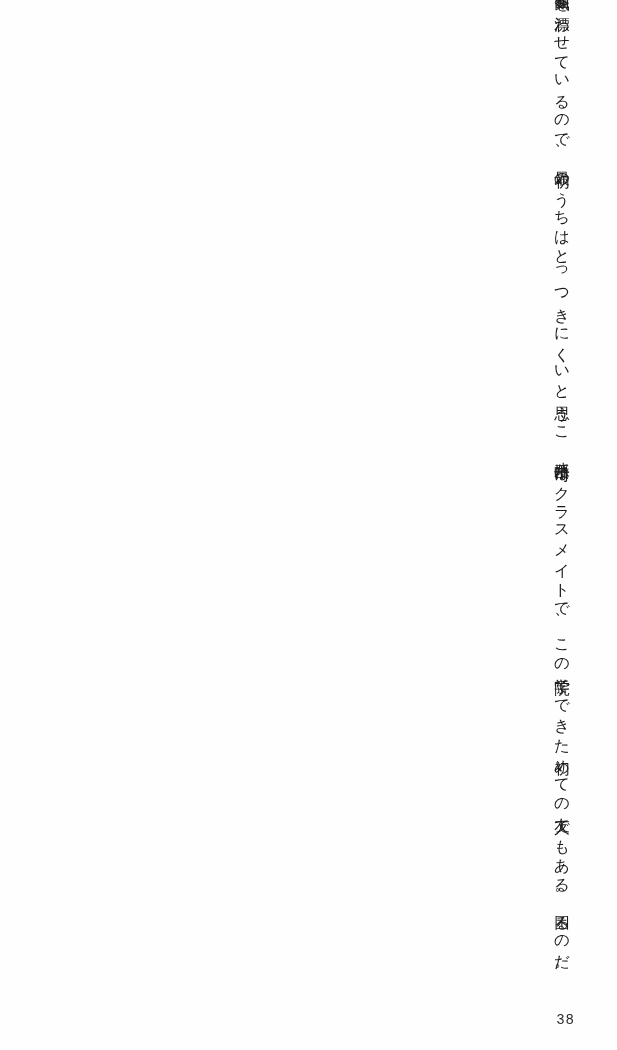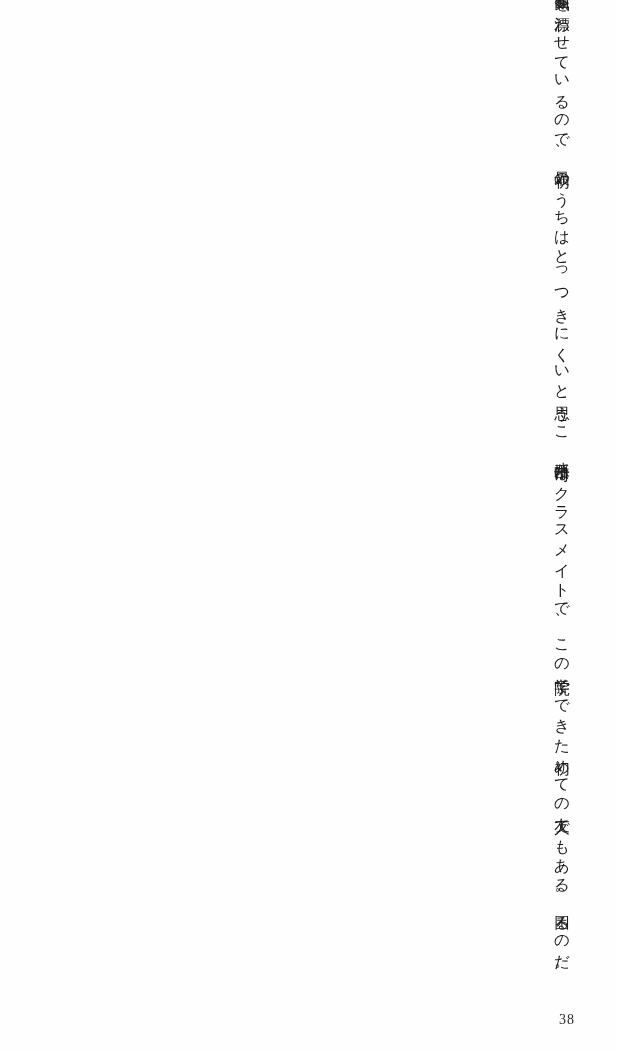--- a/index.html
+++ b/index.html
@@ -52,21 +52,21 @@
   .line.indent {
     padding-top: 16px;
   }
   .page-number {
     position: absolute;
     bottom: 22px;
     right: 42px;
     font-size: 14px;
     letter-spacing: 1px;
     color: #2a2a2a;
-    font-family: Liberation Serif, serif;
+    font-family: Liberation Mono, monospace;
     text-align: center;
   }
 </style>
 </head>
 <body>
 
 <div class="page">
   <div class="text-block">
     <div class="line">困るのだ。</div>
     <div class="line indent">八幡平司はクラスメイトで、この学院でできた初めての友人でもある。</div>

